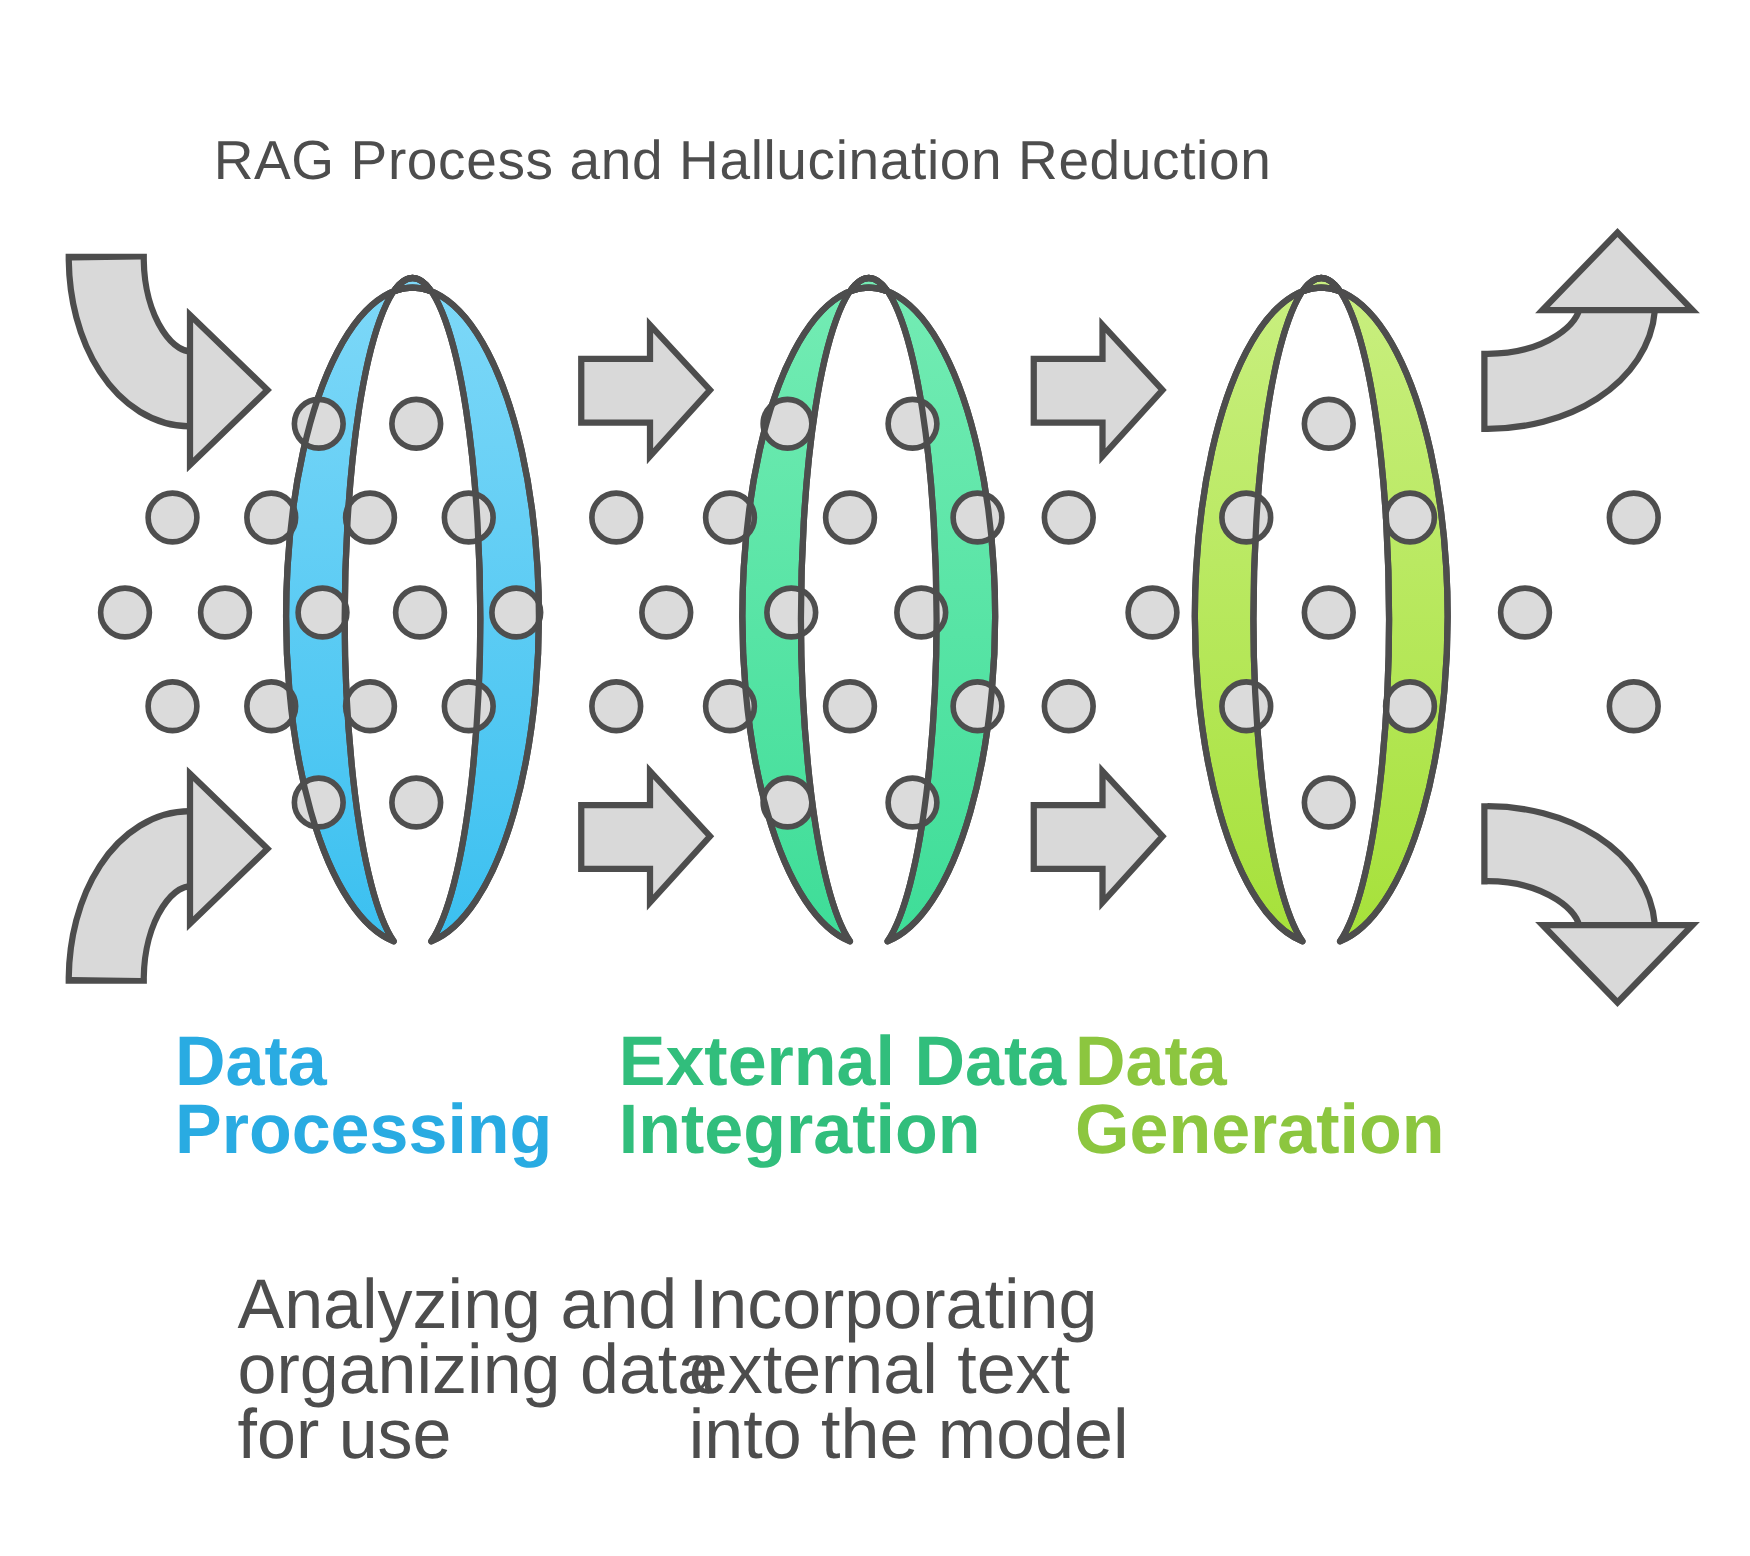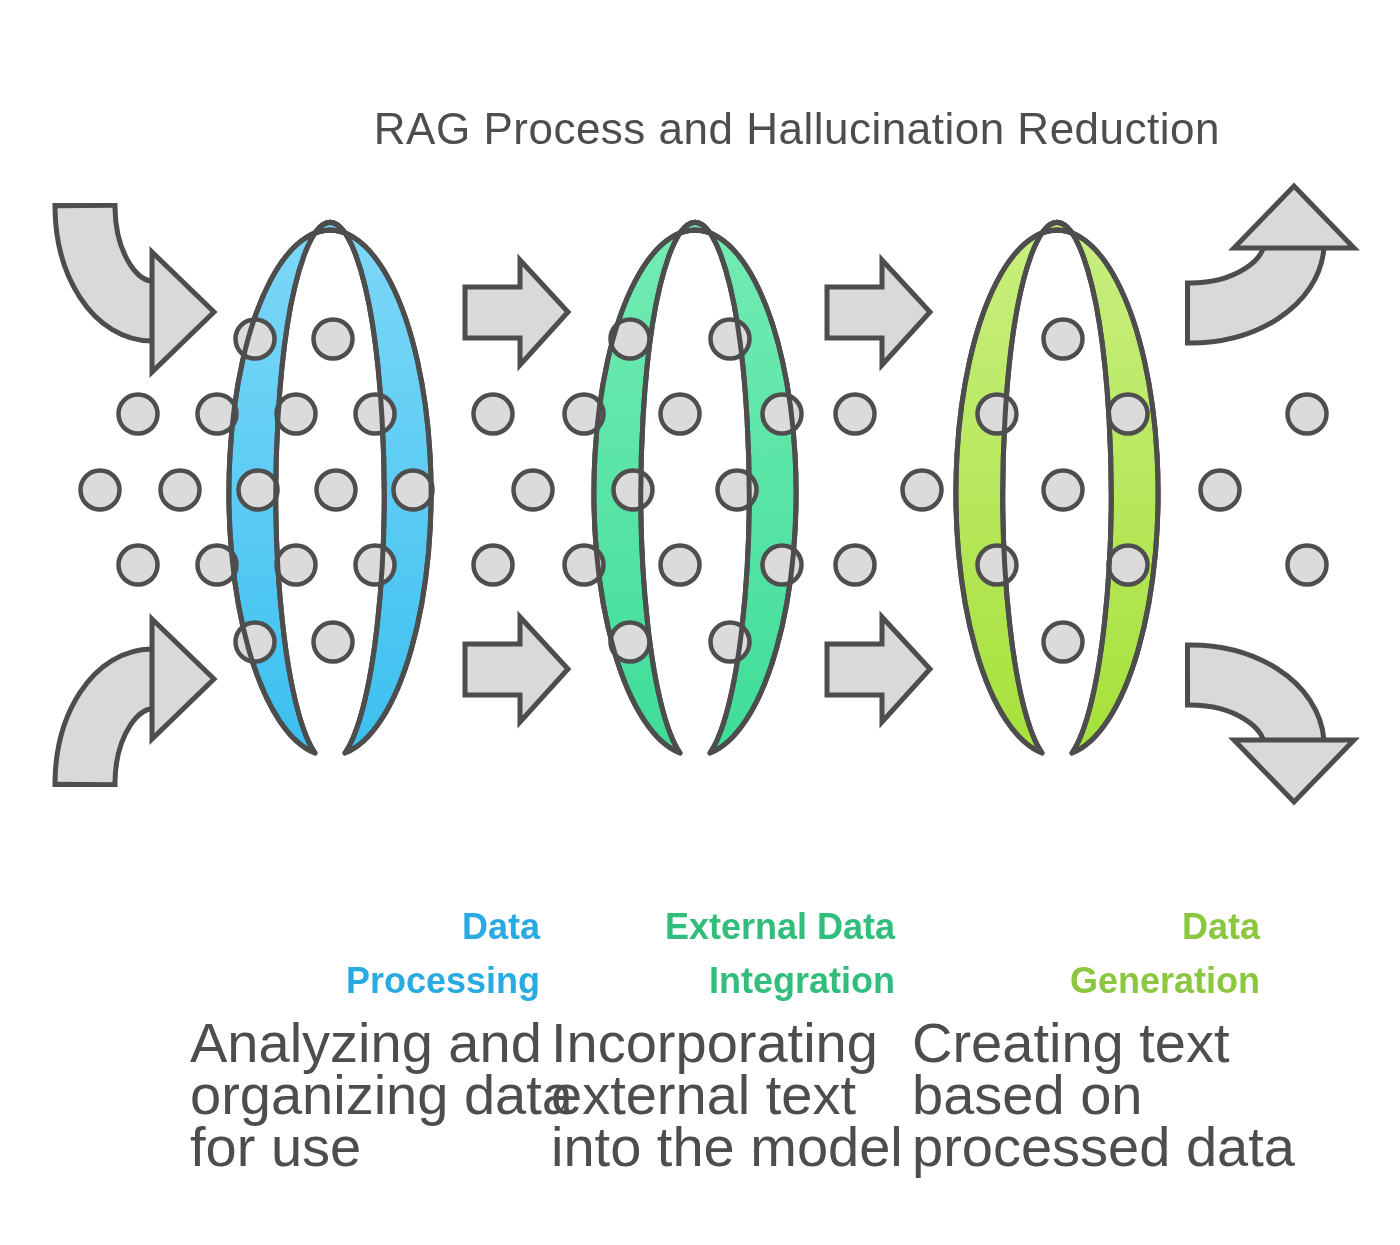--- a/index.html
+++ b/index.html
@@ -7,25 +7,25 @@
     --text:#4d4d4d;
     --dot-fill:#dbdbdb;
     --arrow-fill:#d9d9d9;
   }
   html,body{margin:0;padding:0;background:#ffffff;}
   body{width:1400px;height:1245px;position:relative;overflow:hidden;
        font-family:"Liberation Sans", sans-serif;}
   .stage{position:absolute;inset:0;width:1400px;height:1245px;}
   svg.diagram{position:absolute;left:0;top:0;width:1400px;height:1245px;display:block;}
 
-  .title{position:absolute;left:0;top:104px;width:1188px;text-align:right;
-         font-size:44px;font-weight:400;color:var(--text);letter-spacing:0.5px;padding-left:32px;}
+  .title{position:absolute;left:0;top:104px;width:1188px;text-align:center;
+         font-size:44px;font-weight:400;color:var(--text);letter-spacing:0.5px;}
 
-  .col-heading{position:absolute;top:900px;width:400px;text-align:right;
-               font-size:36px;font-weight:700;line-height:54px;white-space:pre-line;}
+  .col-heading{position:absolute;top:822px;width:400px;text-align:left;
+               font-size:56px;font-weight:700;line-height:54px;white-space:pre-line;}
   .col-heading.c1{left:140px;}
   .col-heading.c2{left:495px;}
   .col-heading.c3{left:860px;}
 
   .col-desc{position:absolute;top:984px;width:470px;text-align:left;
             font-size:56px;font-weight:400;line-height:52px;color:var(--text);
             white-space:pre-line;margin-top:33px;}
   .col-desc.c1{left:190px;}
   .col-desc.c2{left:551px;}
   .col-desc.c3{left:912px;}
@@ -176,17 +176,14 @@
 Integration</div>
   <div class="col-heading c3" style="color: rgb(140, 198, 63);">Data
 Generation</div>
 
   <div class="col-desc c1">Analyzing and
 organizing data
 for use</div>
   <div class="col-desc c2">Incorporating
 external text
 into the model</div>
-  <div class="col-desc c3">Creating text
-based on
-processed data</div>
 
 </div>
 
 </body></html>

